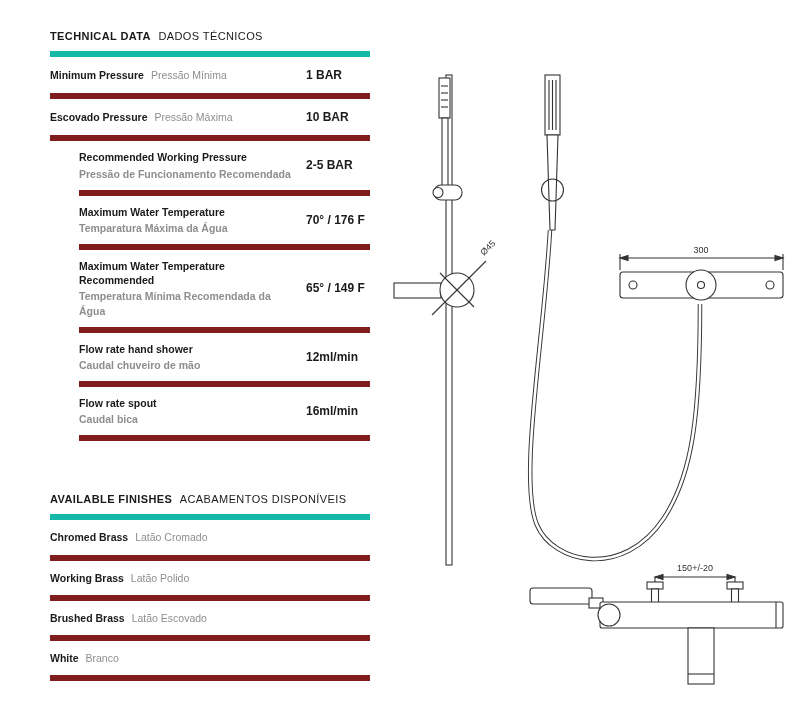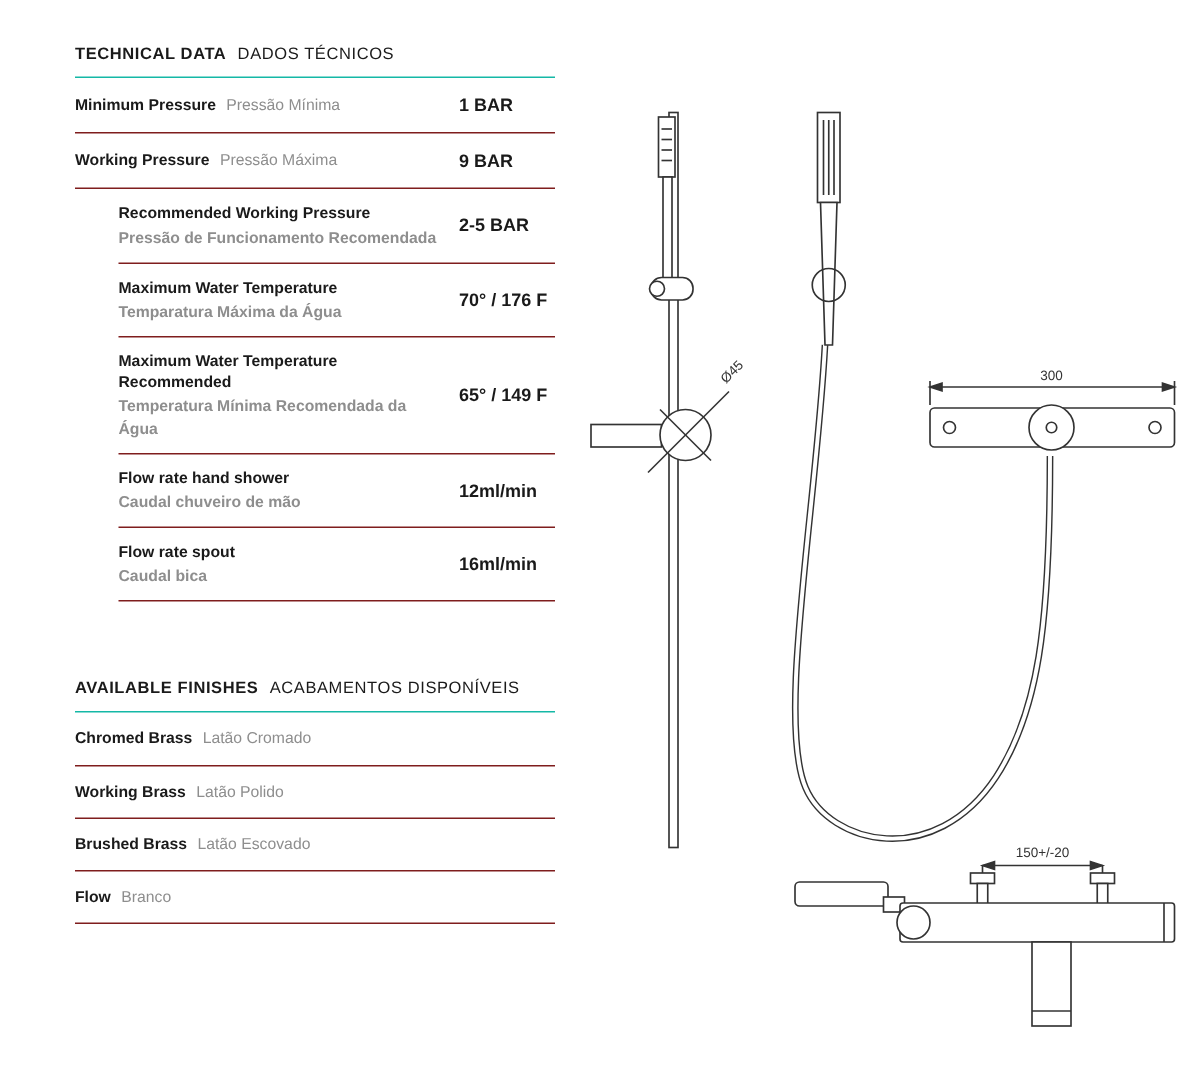--- a/index.html
+++ b/index.html
@@ -3,26 +3,26 @@
 <meta charset="utf-8">
 <style>
   html,body{margin:0;padding:0;}
   body{
     width:800px;height:711px;position:relative;background:#ffffff;
     font-family:"Liberation Sans", sans-serif;color:#1a1a1a;overflow:hidden;
   }
   .left-col{position:absolute;left:50px;top:30px;width:320px;}
   .table-title{
     font-size:11px;letter-spacing:.4px;padding-bottom:9px;
-    border-bottom:1px solid #14b8a6;white-space:nowrap;
+    border-bottom:6px solid #14b8a6;white-space:nowrap;
   }
   .table-title .en{font-weight:bold;}
   .table-title .pt{font-weight:400;margin-left:4px;}
   .row{
-    display:flex;align-items:center;border-bottom:1px solid #7f1d1d;
+    display:flex;align-items:center;border-bottom:6px solid #7f1d1d;
     font-size:10.5px;line-height:1.35;
   }
   .row .labels{flex:1;padding-right:8px;}
   .row .en{font-weight:bold;color:#1a1a1a;}
   .row .pt{font-weight:400;color:#8e8e8e;}
   .row.inline{padding:10px 0;}
   .row.inline .pt{margin-left:4px;}
   .row.stacked{padding:9px 0;margin-left:29px;}
   .row.stacked .en,.row.stacked .pt{display:block;}
   .row.stacked .pt{margin-top:2px;font-weight:bold;}
@@ -46,24 +46,24 @@
     <div class="row inline">
       <div class="labels">
         <span class="en">Minimum Pressure</span>
         <span class="pt">Pressão Mínima</span>
       </div>
       <div class="value">1 BAR</div>
     </div>
 
     <div class="row inline">
       <div class="labels">
-        <span class="en">Working Pressure</span>
+        <span class="en">Escovado Pressure</span>
         <span class="pt">Pressão Máxima</span>
       </div>
-      <div class="value">9 BAR</div>
+      <div class="value">10 BAR</div>
     </div>
 
     <div class="row stacked">
       <div class="labels">
         <span class="en">Recommended Working Pressure</span>
         <span class="pt">Pressão de Funcionamento Recomendada</span>
       </div>
       <div class="value">2-5 BAR</div>
     </div>
 
@@ -119,21 +119,21 @@
       </div>
     </div>
     <div class="row inline">
       <div class="labels">
         <span class="en">Brushed Brass</span>
         <span class="pt">Latão Escovado</span>
       </div>
     </div>
     <div class="row inline">
       <div class="labels">
-        <span class="en">Flow</span>
+        <span class="en">White</span>
         <span class="pt">Branco</span>
       </div>
     </div>
   </div>
 
 </div>
 
 <div class="drawings">
   <svg width="420" height="660" viewBox="0 0 420 660">
 

